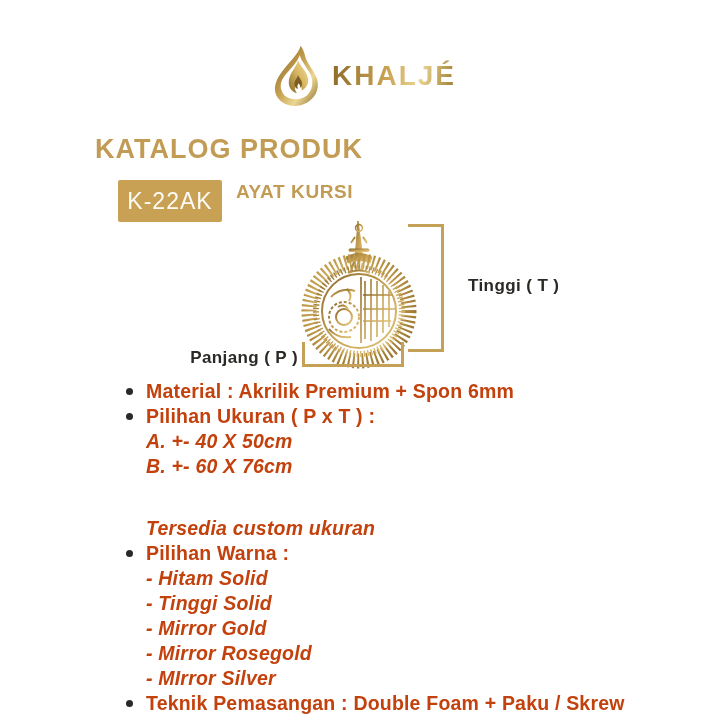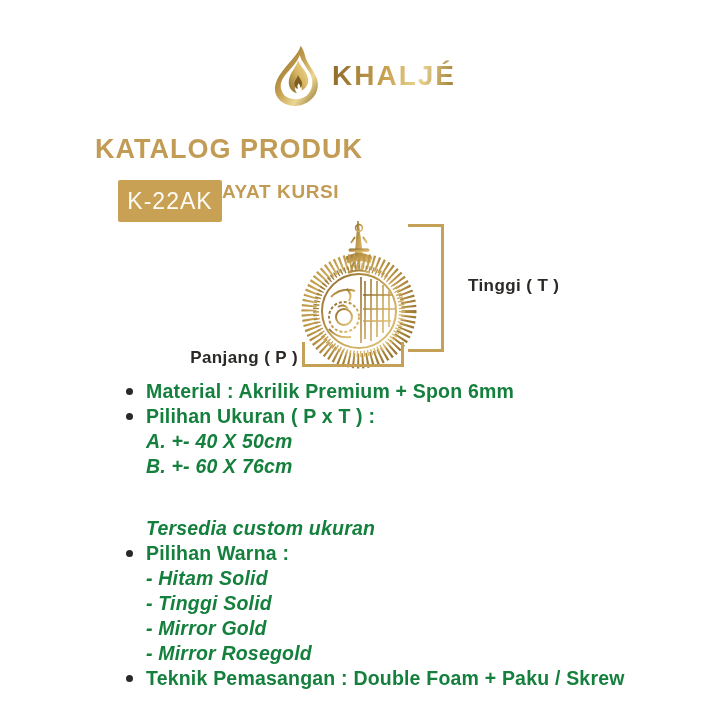--- a/index.html
+++ b/index.html
@@ -18,21 +18,21 @@
     background:linear-gradient(100deg,#8a six 0%,#e7cf8e 100%);
     background:linear-gradient(100deg,#8c6a28 0%,#caa452 45%,#ead593 70%,#9c7a2e 100%);
     -webkit-background-clip:text;background-clip:text;
     -webkit-text-fill-color:transparent;
   }
 
   
   .katalog{
     top:134px;left:95px;font-size:27px;font-weight:700;letter-spacing:1px;color:#c29c55;
   }
-  .badge-row{top:180px;left:118px;display:flex;align-items:flex-start;}
+  .badge-row{top:180px;left:118px;display:flex;align-items:flex-start;gap:14px;}
   .code-badge{
     width:104px;height:42px;background:#c9a154;border-radius:2px;
     color:#fdfbf6;font-size:23px;font-weight:400;letter-spacing:1px;
     display:flex;align-items:center;justify-content:center;
   }
   .prod-title{
     font-size:19px;font-weight:700;letter-spacing:0.6px;color:#c29c55;line-height:22px;
     padding-top:1px;
   }
 
@@ -45,21 +45,21 @@
   .bracket-bottom{
     top:342px;left:302px;width:96px;height:22px;
     border-left:3px solid #c5a057;border-right:3px solid #c5a057;border-bottom:3px solid #c5a057;
   }
   .dim-label{font-size:17px;font-weight:700;color:#2b2926;letter-spacing:0.4px;}
   .tinggi{top:276px;left:468px;}
   .panjang{top:348px;left:170px;width:128px;text-align:right;}
 
   
   .specs{top:379px;left:126px;width:560px;font-size:19.5px;line-height:25px;
-         color:#15803d;font-weight:600;letter-spacing:0.2px;}
+         color:#c2410c;font-weight:600;letter-spacing:0.2px;}
   .spec-row{display:flex;align-items:flex-start;}
   .spec-row .dot{
     flex:0 0 auto;width:7px;height:7px;border-radius:50%;background:#2b2926;
     margin:9px 13px 0 0;
   }
   .spec-row.sub{padding-left:20px;font-style:italic;}
   .spec-row.gap-top{margin-top:37px;}
 
   
 </style>
@@ -193,19 +193,22 @@
   </div>
 
   <div class="spec-row sub">
     <span>- Mirror Gold</span>
   </div>
 
   <div class="spec-row sub">
     <span>- Mirror Rosegold</span>
   </div>
 
+  <div class="spec-row sub">
+    <span>- MIrror Silver</span>
+  </div>
 
   <div class="spec-row">
     <span class="dot"></span>
     <span>Teknik Pemasangan : Double Foam + Paku / Skrew</span>
   </div>
 
 </div>
 
 </body></html>

